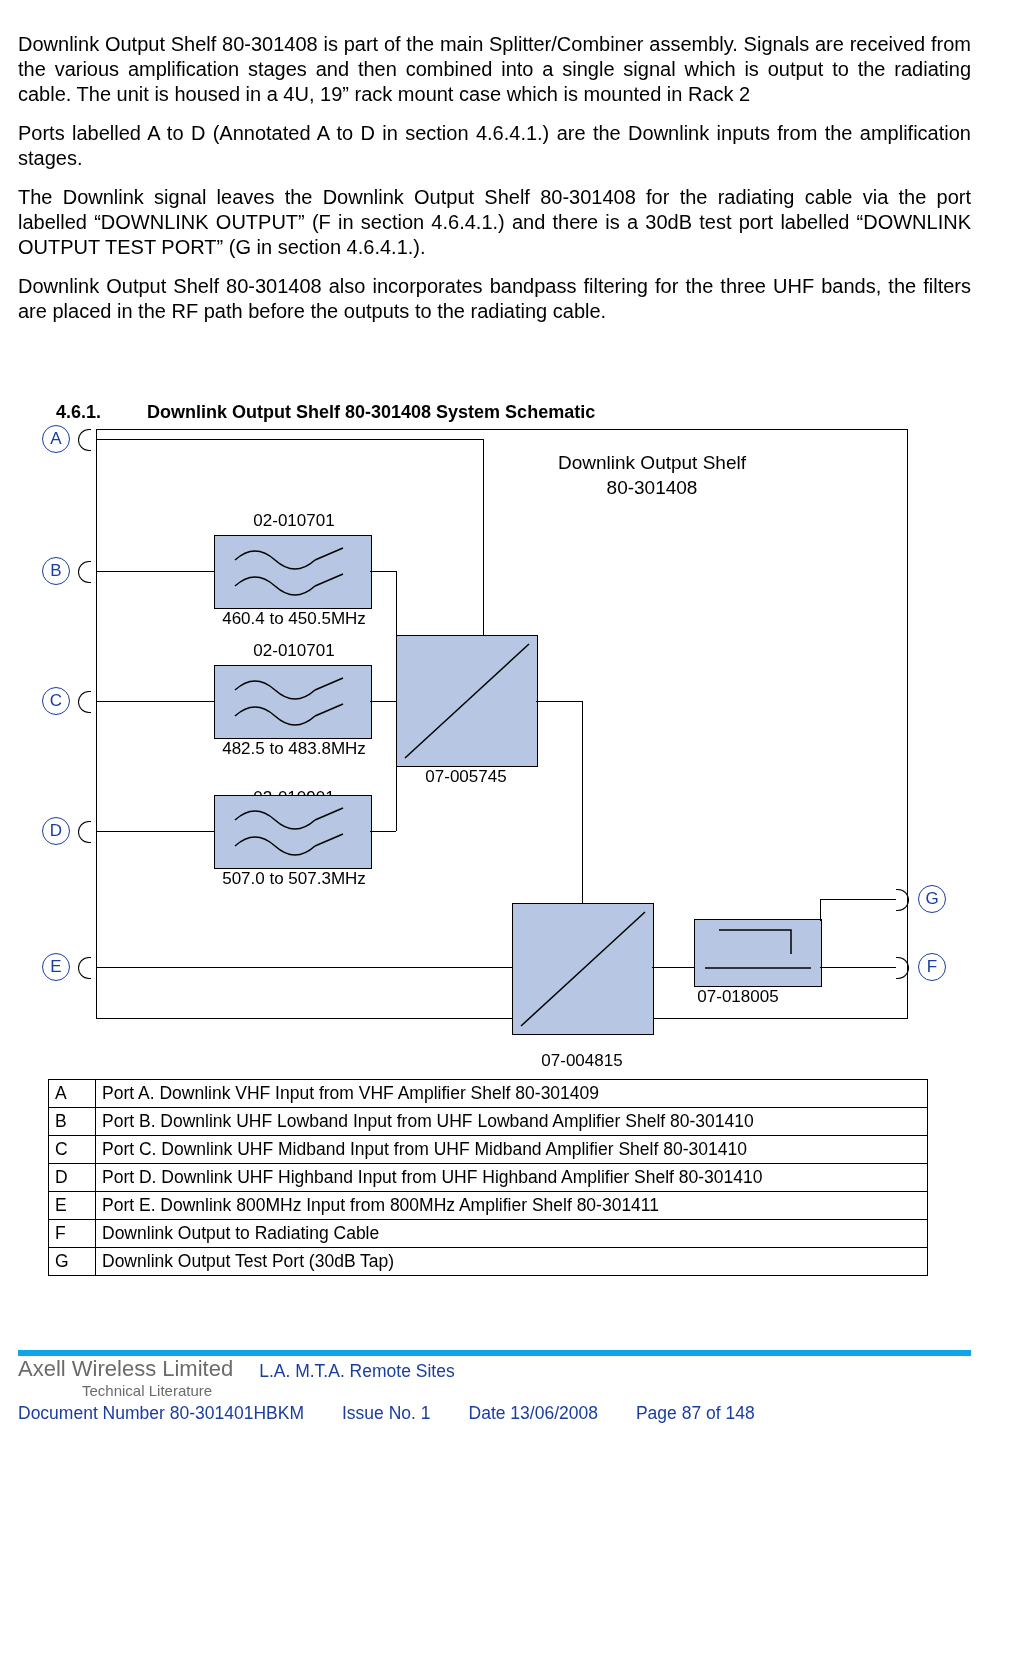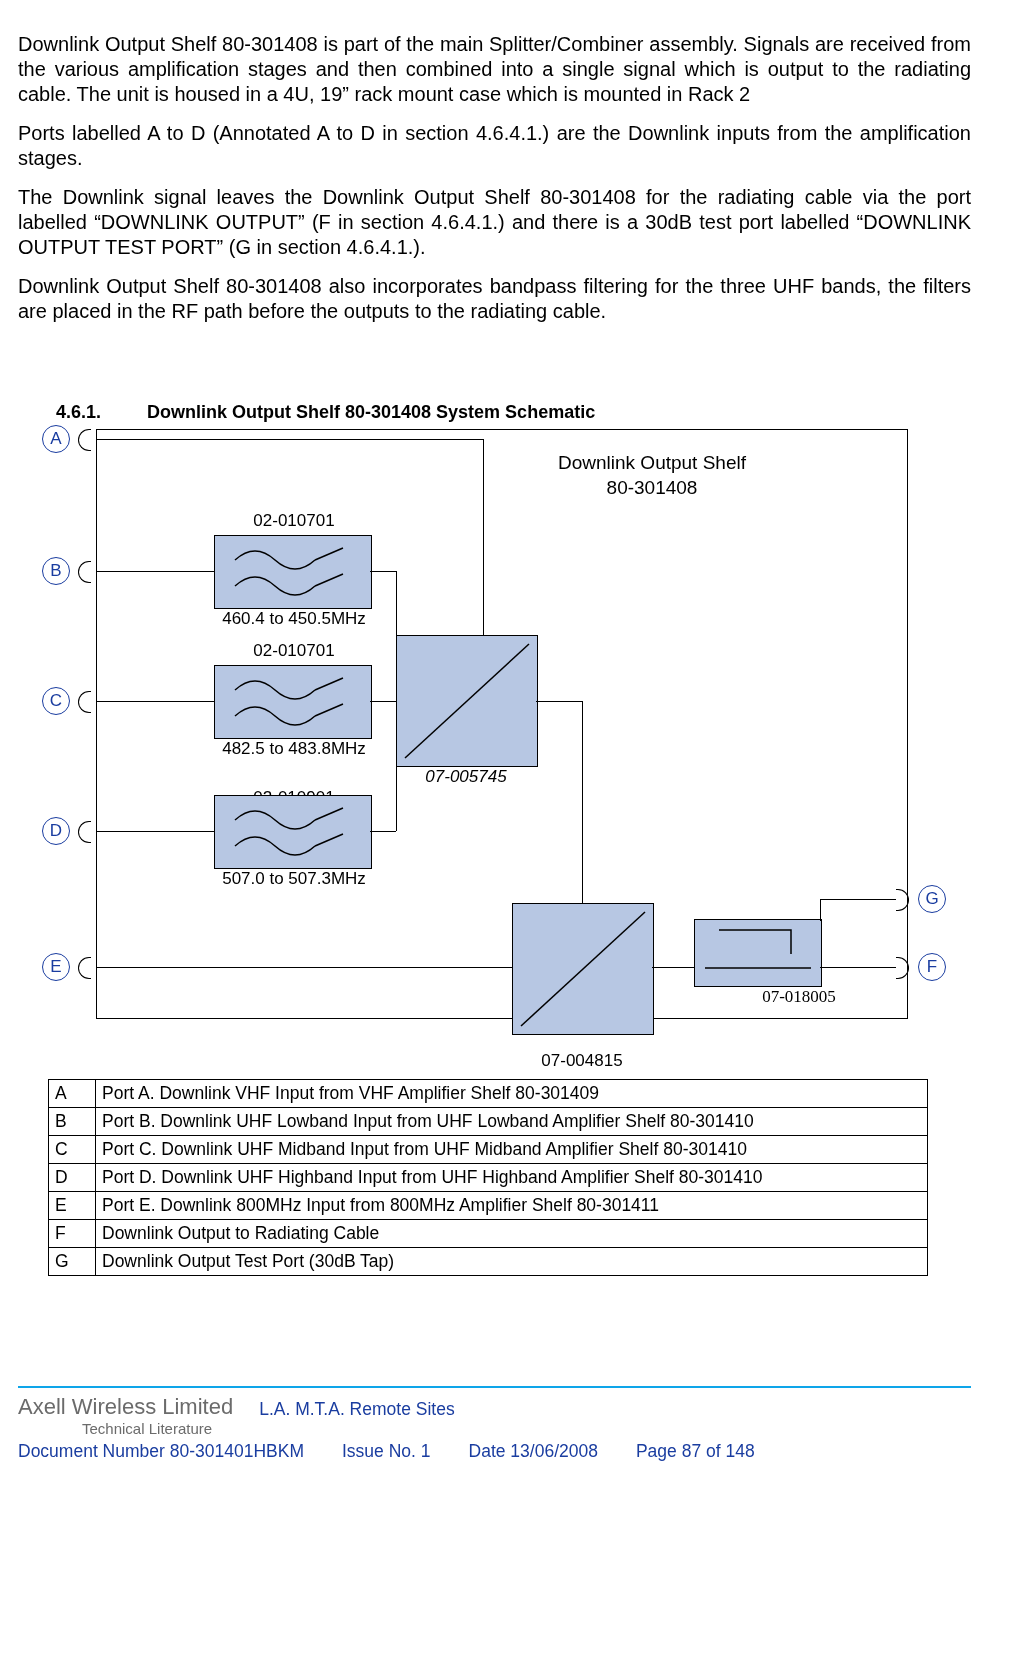--- a/index.html
+++ b/index.html
@@ -129,23 +129,22 @@
     font-size:17.5px;
   }
   table.legend td{
     border:1px solid #000;
     padding:3px 6px;
     vertical-align:top;
   }
   table.legend td.key{width:34px;text-align:left;}
   
   .footer-wrap{
-    margin-top:110px;
-    border-top:2px solid #0ea5e9;
-    padding-top:6px;
+    margin-top:74px;
+    border-top:6px solid #0ea5e9;
   }
   .footer-row1{display:flex;align-items:flex-end;}
   .brand{
     font-size:22px;
     color:#6b6b6b;
     font-family:"Trebuchet MS",Arial,sans-serif;
   }
   .tl{
     color:#6b6b6b;
     font-size:15px;
@@ -237,36 +236,36 @@
         <line x1="100" y1="50" x2="128" y2="38" stroke="#000" stroke-width="1.5"></line>
       </svg>
     </div>
     <div class="f-label-bot" style="left:166px;top:440px;">507.0 to 507.3MHz</div>
 
     <div class="comb" style="left:378px;top:206px;">
       <svg viewBox="0 0 140 130">
         <line x1="8" y1="122" x2="132" y2="8" stroke="#000" stroke-width="1.5"></line>
       </svg>
     </div>
-    <div class="comb-label" style="left:378px;top:338px;width:140px;font-style:italic;">07-005745</div>
+    <div class="comb-label" style="left:378px;top:338px;width:140px;">07-005745</div>
 
     <div class="comb" style="left:494px;top:474px;">
       <svg viewBox="0 0 140 130">
         <line x1="8" y1="122" x2="132" y2="8" stroke="#000" stroke-width="1.5"></line>
       </svg>
     </div>
     <div class="comb-label" style="left:494px;top:622px;width:140px;">07-004815</div>
 
     <div class="coupler" style="left:676px;top:490px;">
       <svg viewBox="0 0 126 66">
         <polyline points="24,10 96,10 96,34" stroke="#000" fill="none" stroke-width="1.5"></polyline>
         <line x1="10" y1="48" x2="116" y2="48" stroke="#000" stroke-width="1.5"></line>
       </svg>
     </div>
-    <div class="comb-label" style="left:716px;top:558px;width:130px;font-family:Liberation Serif, serif;">07-018005</div>
+    <div class="comb-label" style="left:655px;top:558px;width:130px;">07-018005</div>
 
     <div class="hw" style="left:79px;top:10px;width:386px;"></div>
     <div class="vw" style="left:465px;top:10px;height:196px;"></div>
 
     <div class="hw" style="left:79px;top:142px;width:117px;"></div>
     <div class="hw" style="left:352px;top:142px;width:26px;"></div>
     <div class="vw" style="left:378px;top:142px;height:80px;"></div>
 
     <div class="hw" style="left:79px;top:272px;width:117px;"></div>
     <div class="hw" style="left:352px;top:272px;width:26px;"></div>

